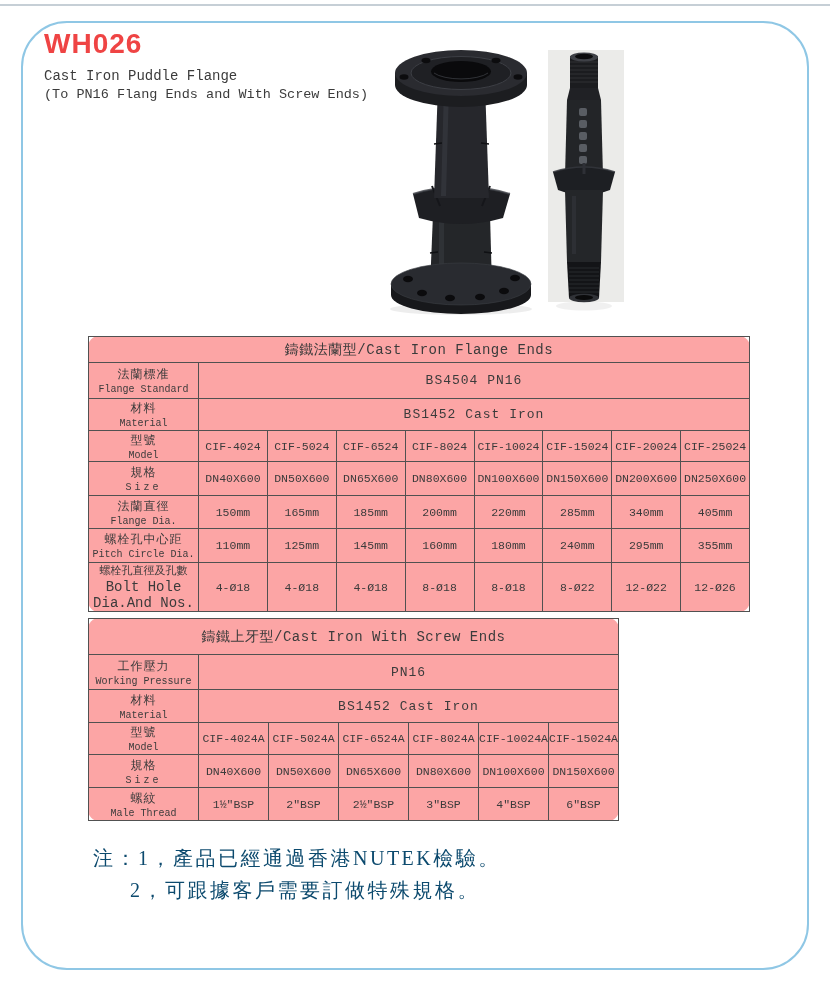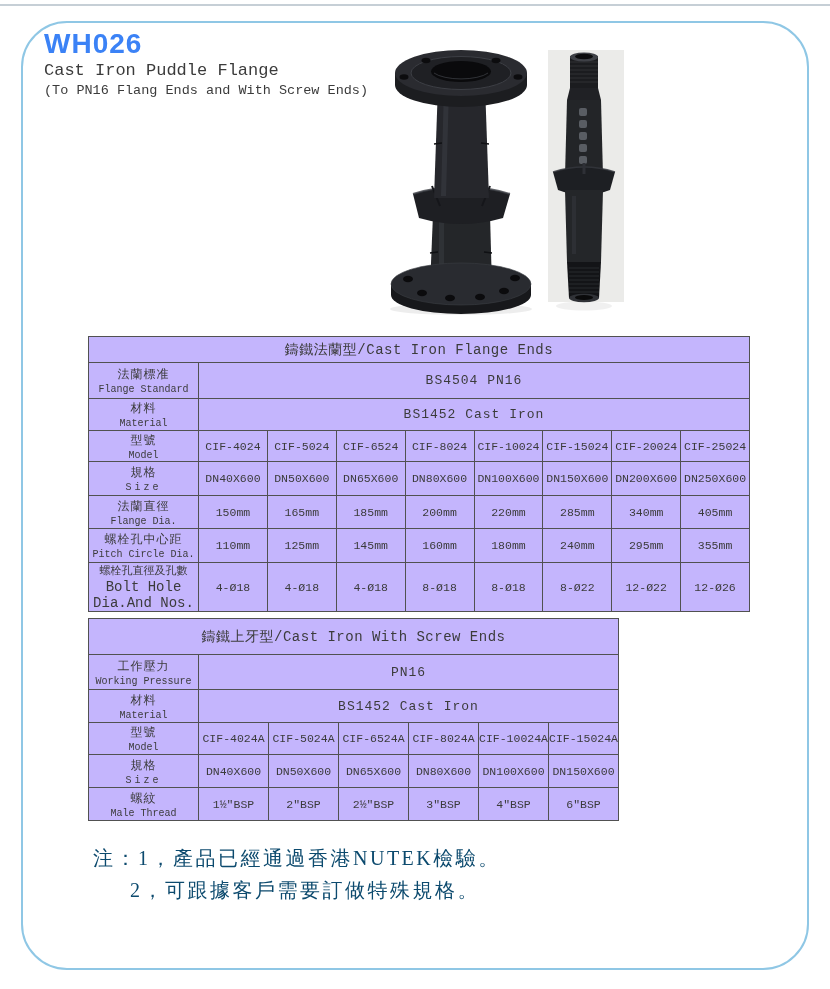--- a/index.html
+++ b/index.html
@@ -7,29 +7,29 @@
     position:relative;width:830px;height:989px;background:#ffffff;overflow:hidden;
     font-family:"Liberation Serif","DejaVu Serif",serif;color:#3b3b3b;
   }
   .top-rule{position:absolute;left:0;top:4px;width:830px;height:2px;background:#c6cfd6;}
   .frame{
     position:absolute;left:21px;top:21px;width:784px;height:945px;
     border:2px solid #8fc7e5;border-radius:46px;
   }
   
   .hdr{position:absolute;left:44px;top:28px;}
-  .hdr .code{font-family:"Liberation Sans","DejaVu Sans",sans-serif;font-weight:bold;font-size:28px;letter-spacing:1px;color:#3b82f6;}
+  .hdr .code{font-family:"Liberation Sans","DejaVu Sans",sans-serif;font-weight:bold;font-size:28px;letter-spacing:1px;color:#ef4444;}
   .hdr .tzh{font-size:17px;font-weight:bold;margin-top:3px;letter-spacing:2px;}
-  .hdr .ten{font-family:"Liberation Mono","DejaVu Sans Mono",monospace;font-size:17px;margin-top:1px;}
+  .hdr .ten{font-family:"Liberation Mono","DejaVu Sans Mono",monospace;font-size:14px;margin-top:8px;}
   .hdr .sub{font-family:"Liberation Mono","DejaVu Sans Mono",monospace;font-size:13.5px;margin-top:3px;}
   
   .prod-left{position:absolute;left:388px;top:48px;}
   .prod-right{position:absolute;left:536px;top:50px;}
   
-  table{border-collapse:collapse;table-layout:fixed;position:absolute;background:#c4b5fd;}
+  table{border-collapse:collapse;table-layout:fixed;position:absolute;background:#fca5a5;border-radius:11px;}
   td{border:1px solid #515151;text-align:center;vertical-align:middle;padding:0;overflow:hidden;}
   .t1{left:88px;top:336px;width:662px;}
   .t2{left:88px;top:618px;width:531px;}
   .ttl{font-size:14px;letter-spacing:0.5px;font-family:"Liberation Mono","DejaVu Sans Mono",monospace;}
   .lbl .zh{font-size:12px;letter-spacing:1px;}
   .lbl .en{font-family:"Liberation Mono","DejaVu Sans Mono",monospace;font-size:10px;margin-top:1px;}
   .lbl .en.spaced{letter-spacing:3px;}
   .lbl .en.tiny{font-size:14px;letter-spacing:0;}
   .lbl .zh.small{font-size:11px;letter-spacing:0;}
   .bigval{font-family:"Liberation Mono","DejaVu Sans Mono",monospace;font-size:13px;letter-spacing:1px;}

